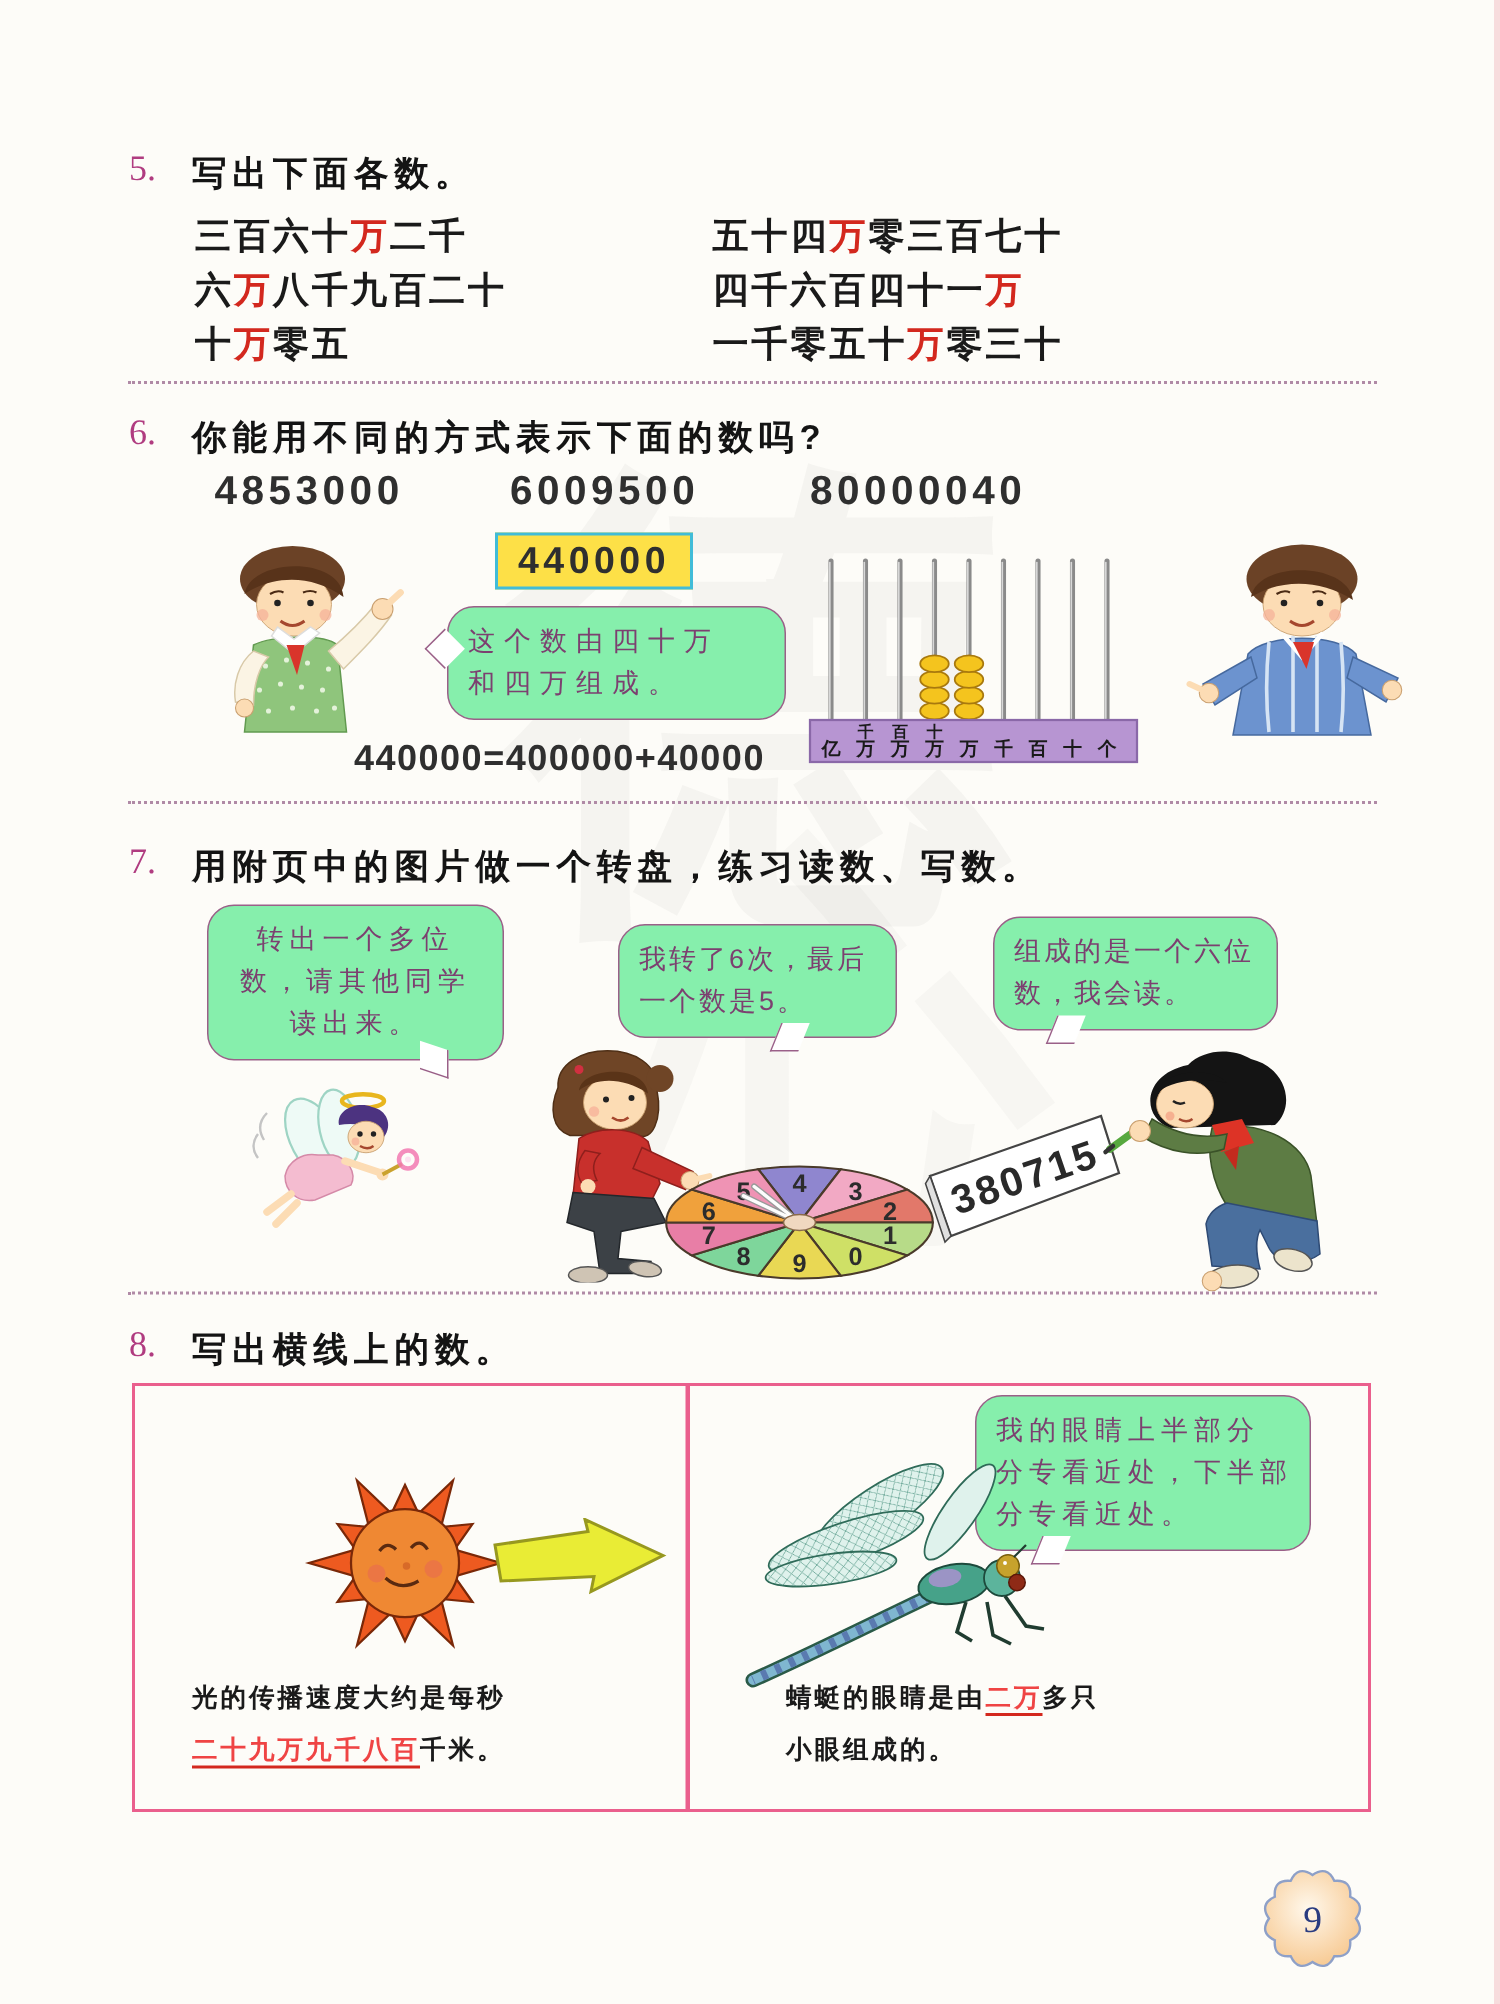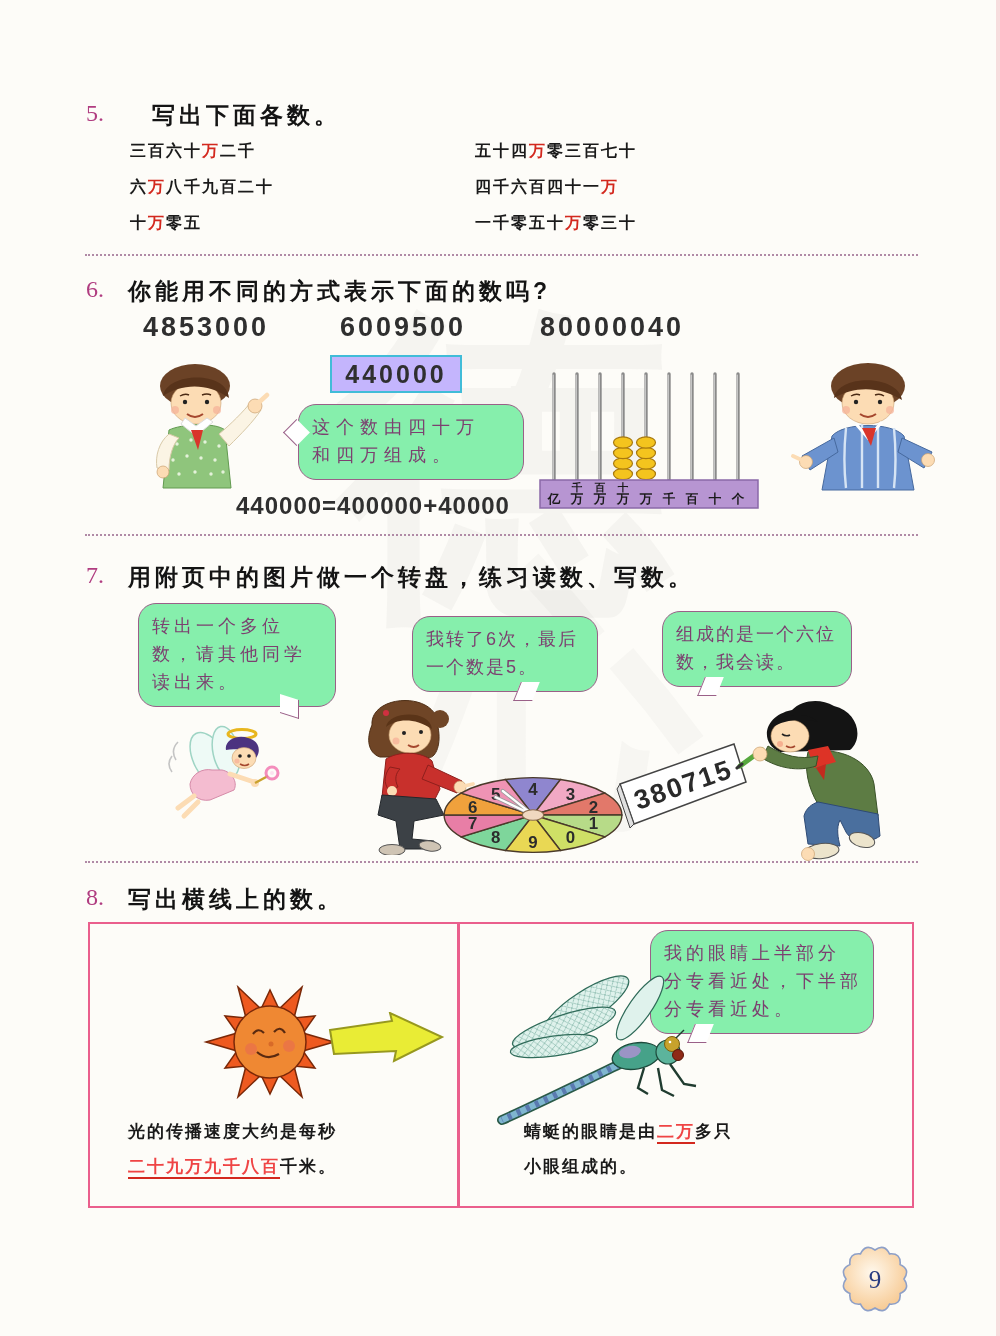--- a/index.html
+++ b/index.html
@@ -6,29 +6,29 @@
   .page{
     position:relative; width:1000px; height:1336px; margin:0 auto;
     background:#fdfcf8; overflow:hidden;
     font-family:"Liberation Sans","DejaVu Sans",sans-serif;
     color:#1a1a1a;
   }
   .abs{position:absolute;}
   .watermark{position:absolute;color:rgba(110,110,110,0.055);font-weight:bold;pointer-events:none;line-height:1;}
   .p-num{font-family:"Liberation Serif","DejaVu Serif",serif;font-size:24px;color:#b03c80;}
   .p-title{font-size:23px;font-weight:bold;letter-spacing:4px;color:#141414;}
-  .p5-item{font-size:16px;font-weight:bold;letter-spacing:2px;white-space:nowrap;}
+  .p5-item{font-size:24px;font-weight:bold;letter-spacing:2px;white-space:nowrap;}
   .red{color:#d3281e;}
   .red-u{color:#ef4444;border-bottom:2.5px solid #d3281e;padding-bottom:1px;}
   .sep{position:absolute;left:85px;width:833px;border-top:2px dotted #b08aa6;height:0;}
   .bignum{font-size:27px;font-weight:bold;letter-spacing:3px;color:#2f2f2f;white-space:nowrap;}
   .numbox{
     position:absolute;width:128px;height:34px;line-height:34px;text-align:center;
     font-size:25px;font-weight:bold;letter-spacing:3px;color:#2f2f2f;
-    background:#c4b5fd;border:2px solid #41bcd8;
+    background:#fde047;border:2px solid #41bcd8;
   }
   .equation{font-size:24px;font-weight:bold;letter-spacing:1px;color:#2f2f2f;white-space:nowrap;margin-left:44px;}
   .bubble{
     position:absolute;background:#86efac;border:1.6px solid #9a6088;border-radius:18px;
     color:#7c4070;font-size:18px;font-weight:500;letter-spacing:2px;line-height:1.55;
     padding:9px 13px;box-sizing:border-box;
   }
   .bubble .bline{white-space:nowrap;}
   .btail{position:absolute;width:18px;height:18px;background:#fff;
     border-left:1.6px solid #9a6088;border-bottom:1.6px solid #9a6088;}
@@ -42,21 +42,21 @@
 </style>
 </head>
 <body>
 
 <div class="page">
 
   <div class="watermark" style="left:340px;top:300px;font-size:330px;">德</div>
   <div class="watermark" style="left:420px;top:560px;font-size:280px;color:rgba(110,110,110,0.045);">心</div>
 
   <span class="abs p-num" style="left:86px;top:100px;">5.</span>
-  <span class="abs p-title" style="left:128px;top:100px;margin-left:24px;">写出下面各数。</span>
+  <span class="abs p-title" style="left:128px;top:100px;">写出下面各数。</span>
 
   <div class="abs p5-item" style="left:130px;top:141px;">
     <span>三百六十</span><span class="red">万</span><span>二千</span>
   </div>
   <div class="abs p5-item" style="left:130px;top:177px;">
     <span>六</span><span class="red">万</span><span>八千九百二十</span>
   </div>
   <div class="abs p5-item" style="left:475px;top:141px;">
     <span>五十四</span><span class="red">万</span><span>零三百七十</span>
   </div>
@@ -201,21 +201,21 @@
     <path d="M18,104 L5,98" stroke="#fcdcb4" stroke-width="4" stroke-linecap="round"></path>
     <path d="M114,80 L144,94 L136,110 L110,94 Z" fill="#6c93cf" stroke="#46699e" stroke-width="1"></path>
     <circle cx="140" cy="102" r="6.5" fill="#fcdcb4" stroke="#caa070" stroke-width="0.7"></circle>
   </svg>
 
   <div class="sep" style="top:534px;"></div>
 
   <span class="abs p-num" style="left:86px;top:562px;">7.</span>
   <span class="abs p-title" style="left:128px;top:562px;">用附页中的图片做一个转盘，练习读数、写数。</span>
 
-  <div class="bubble" style="left:138px;top:603px;width:198px;letter-spacing:4px;">
+  <div class="bubble" style="left:138px;top:603px;width:198px;letter-spacing:4px;text-align:center;">
     <div class="bline">转出一个多位</div>
     <div class="bline">数，请其他同学</div>
     <div class="bline">读出来。</div>
     <span class="btail tail-dr" style="right:36px;bottom:-10px;"></span>
   </div>
   <div class="bubble" style="left:372px;top:616px;width:186px;margin-left:40px;">
     <div class="bline">我转了6次，最后</div>
     <div class="bline">一个数是5。</div>
     <span class="btail tail-dl" style="left:104px;bottom:-10px;"></span>
   </div>

